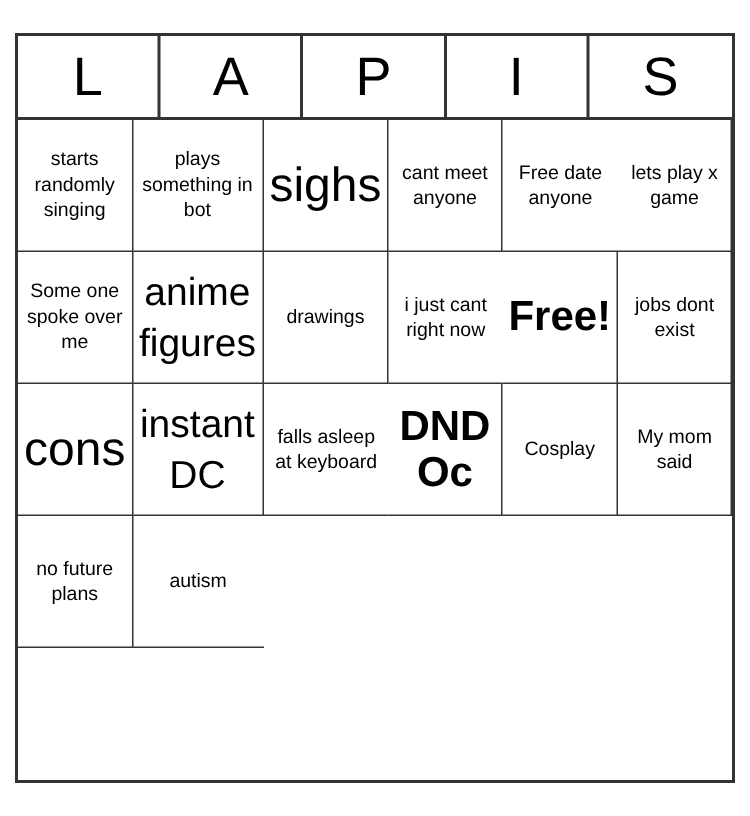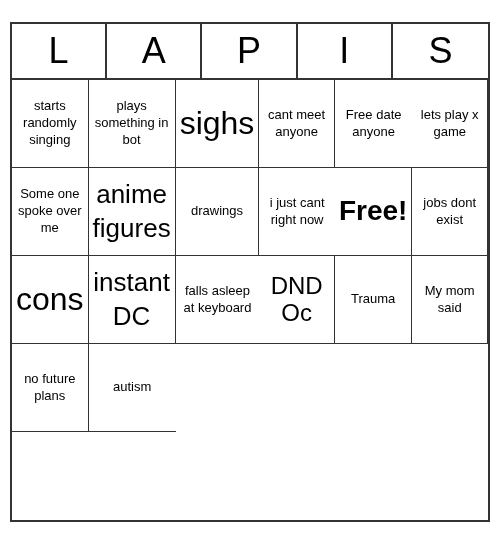--- a/index.html
+++ b/index.html
@@ -60,22 +60,22 @@
     }
     .bingo-cell.xlarge-text {
       font-size: 32px;
       font-weight: normal;
     }
     .bingo-cell.free-cell {
       font-size: 28px;
       font-weight: bold;
     }
     .bingo-cell.dnd-cell {
-      font-size: 24px;
-      font-weight: normal;
+      font-size: 28px;
+      font-weight: bold;
       line-height: 1.1;
     }
   </style>
 </head>
 <body>
 
 <div class="bingo-card">
   <div class="header-row">
   <div class="header-cell">L</div>
       <div class="header-cell">A</div>
@@ -93,18 +93,18 @@
       <div class="bingo-cell">Some one spoke over me</div>
       <div class="bingo-cell large-text">anime figures</div>
       <div class="bingo-cell">drawings</div>
       <div class="bingo-cell">i just cant right now</div>
       <div class="bingo-cell free-cell">Free!</div>
       <div class="bingo-cell">jobs dont exist</div>
       <div class="bingo-cell xlarge-text">cons</div>
       <div class="bingo-cell large-text">instant DC</div>
       <div class="bingo-cell">falls asleep at keyboard</div>
       <div class="bingo-cell dnd-cell">DND Oc</div>
-      <div class="bingo-cell">Trauma</div>
+      <div class="bingo-cell">Cosplay</div>
       <div class="bingo-cell">My mom said</div>
       <div class="bingo-cell">no future plans</div>
       <div class="bingo-cell">autism</div>
     </div>
 </div>
 
 </body></html>

